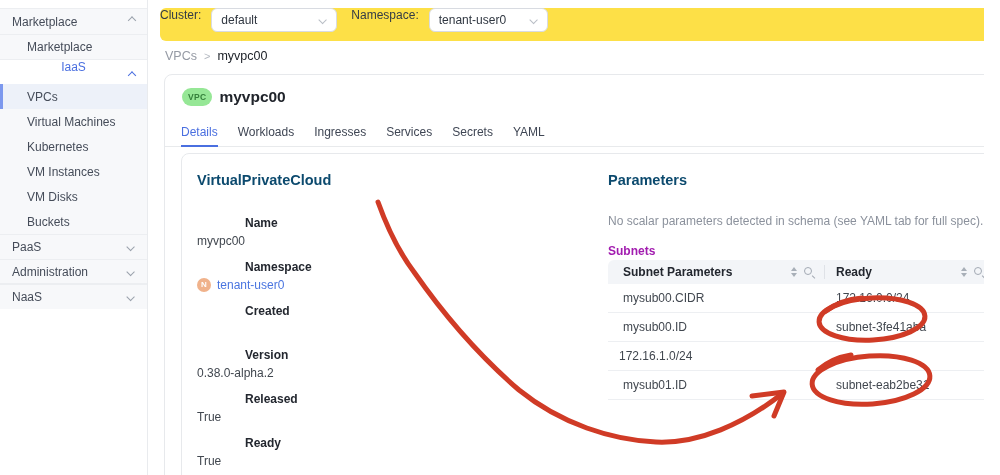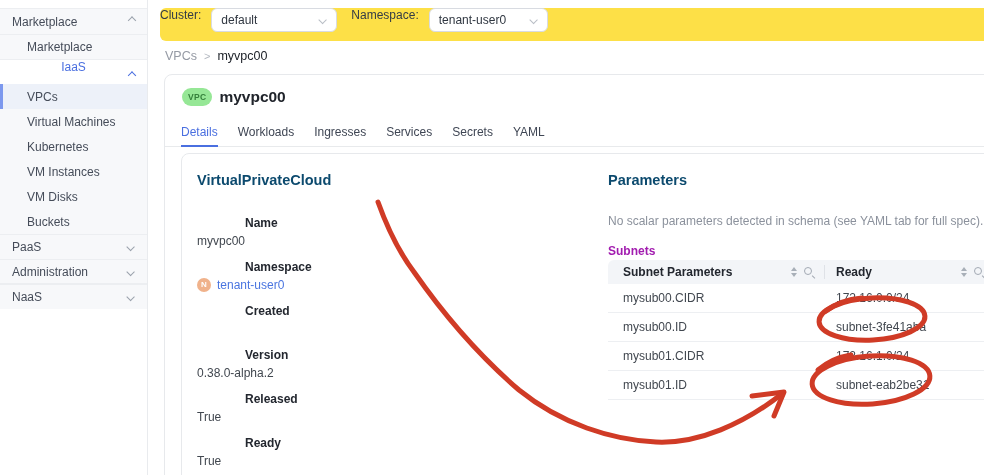--- a/index.html
+++ b/index.html
@@ -236,21 +236,20 @@
 
           <div class="trow">
             <div class="td-1">mysub00.CIDR</div>
             <div class="td-2">172.16.0.0/24</div>
           </div>
           <div class="trow">
             <div class="td-1">mysub00.ID</div>
             <div class="td-2">subnet-3fe41aba</div>
           </div>
           <div class="trow">
-            <div class="td-1">mysub01.CIDR</div>
             <div class="td-2">172.16.1.0/24</div>
           </div>
           <div class="trow">
             <div class="td-1">mysub01.ID</div>
             <div class="td-2">subnet-eab2be31</div>
           </div>
         </div>
       </div>
 
     </div>

